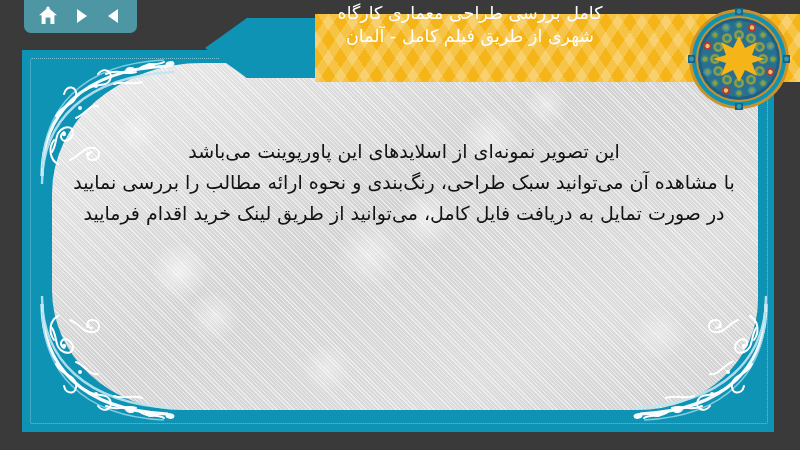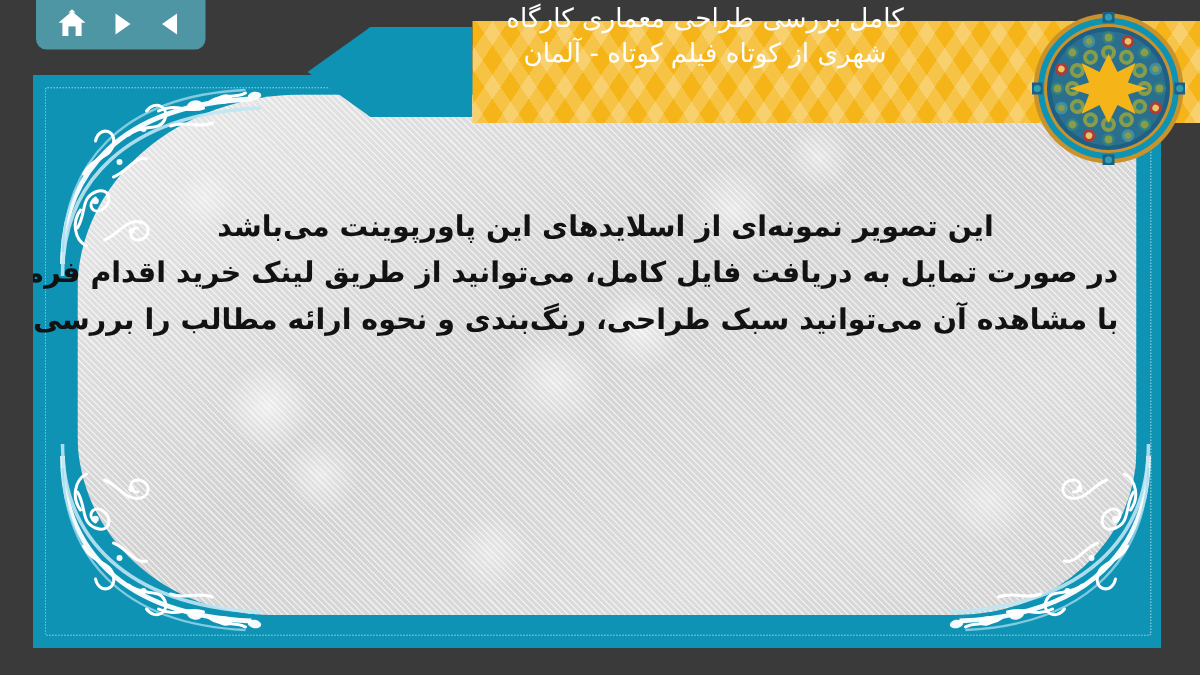--- a/index.html
+++ b/index.html
@@ -181,21 +181,21 @@
     right: 28px;
     top: 86px;
     z-index: 30;
     text-align: center;
     line-height: 1.62;
   }
   .body-line {
     font-size: 19px;
     color: #121212;
     white-space: nowrap;
-    font-weight: 700;
+    font-weight: 400;
   }
 
   
   .frame-dots {
     position: absolute;
     left: 8px; top: 8px; right: 6px; bottom: 8px;
     border: 1px dotted rgba(255,255,255,0.45);
     z-index: 12;
     pointer-events: none;
     border-radius: 2px;
@@ -226,21 +226,21 @@
     </div>
   </div>
 
   <div class="banner-wrap">
     <div class="banner-tab"></div>
     <div class="banner-yellow"></div>
   </div>
 
   <div class="title-block">
     <div class="title-line">کامل بررسی طراحی معماری کارگاه</div>
-    <div class="title-line">شهری از کوتاه فیلم کوتاه - آلمان</div>
+    <div class="title-line">شهری از طریق فیلم کامل - آلمان</div>
   </div>
 
   <div class="medallion">
     <svg width="102" height="102" viewBox="0 0 102 102" aria-hidden="true">
       <defs>
         <g id="petal">
           <circle cx="0" cy="0" r="4.4" fill="#2e7f86"></circle>
           <circle cx="0" cy="0" r="2.6" fill="#8a9c49"></circle>
         </g>
       </defs>
@@ -458,18 +458,18 @@
           <circle cx="24" cy="78" r="2.2"></circle>
           <circle cx="40" cy="52" r="2"></circle>
           <circle cx="56" cy="30" r="2"></circle>
           <circle cx="48" cy="98" r="2"></circle>
         </g>
       </svg>
     </div>
 
     <div class="body-text">
       <div class="body-line">این تصویر نمونه‌ای از اسلایدهای این پاورپوینت می‌باشد</div>
+      <div class="body-line">با مشاهده آن می‌توانید سبک طراحی، رنگ‌بندی و نحوه ارائه مطالب را بررسی نمایید</div>
       <div class="body-line">در صورت تمایل به دریافت فایل کامل، می‌توانید از طریق لینک خرید اقدام فرمایید</div>
-      <div class="body-line">با مشاهده آن می‌توانید سبک طراحی، رنگ‌بندی و نحوه ارائه مطالب را بررسی نمایید</div>
     </div>
   </div>
 
 </div>
 
 </body></html>

